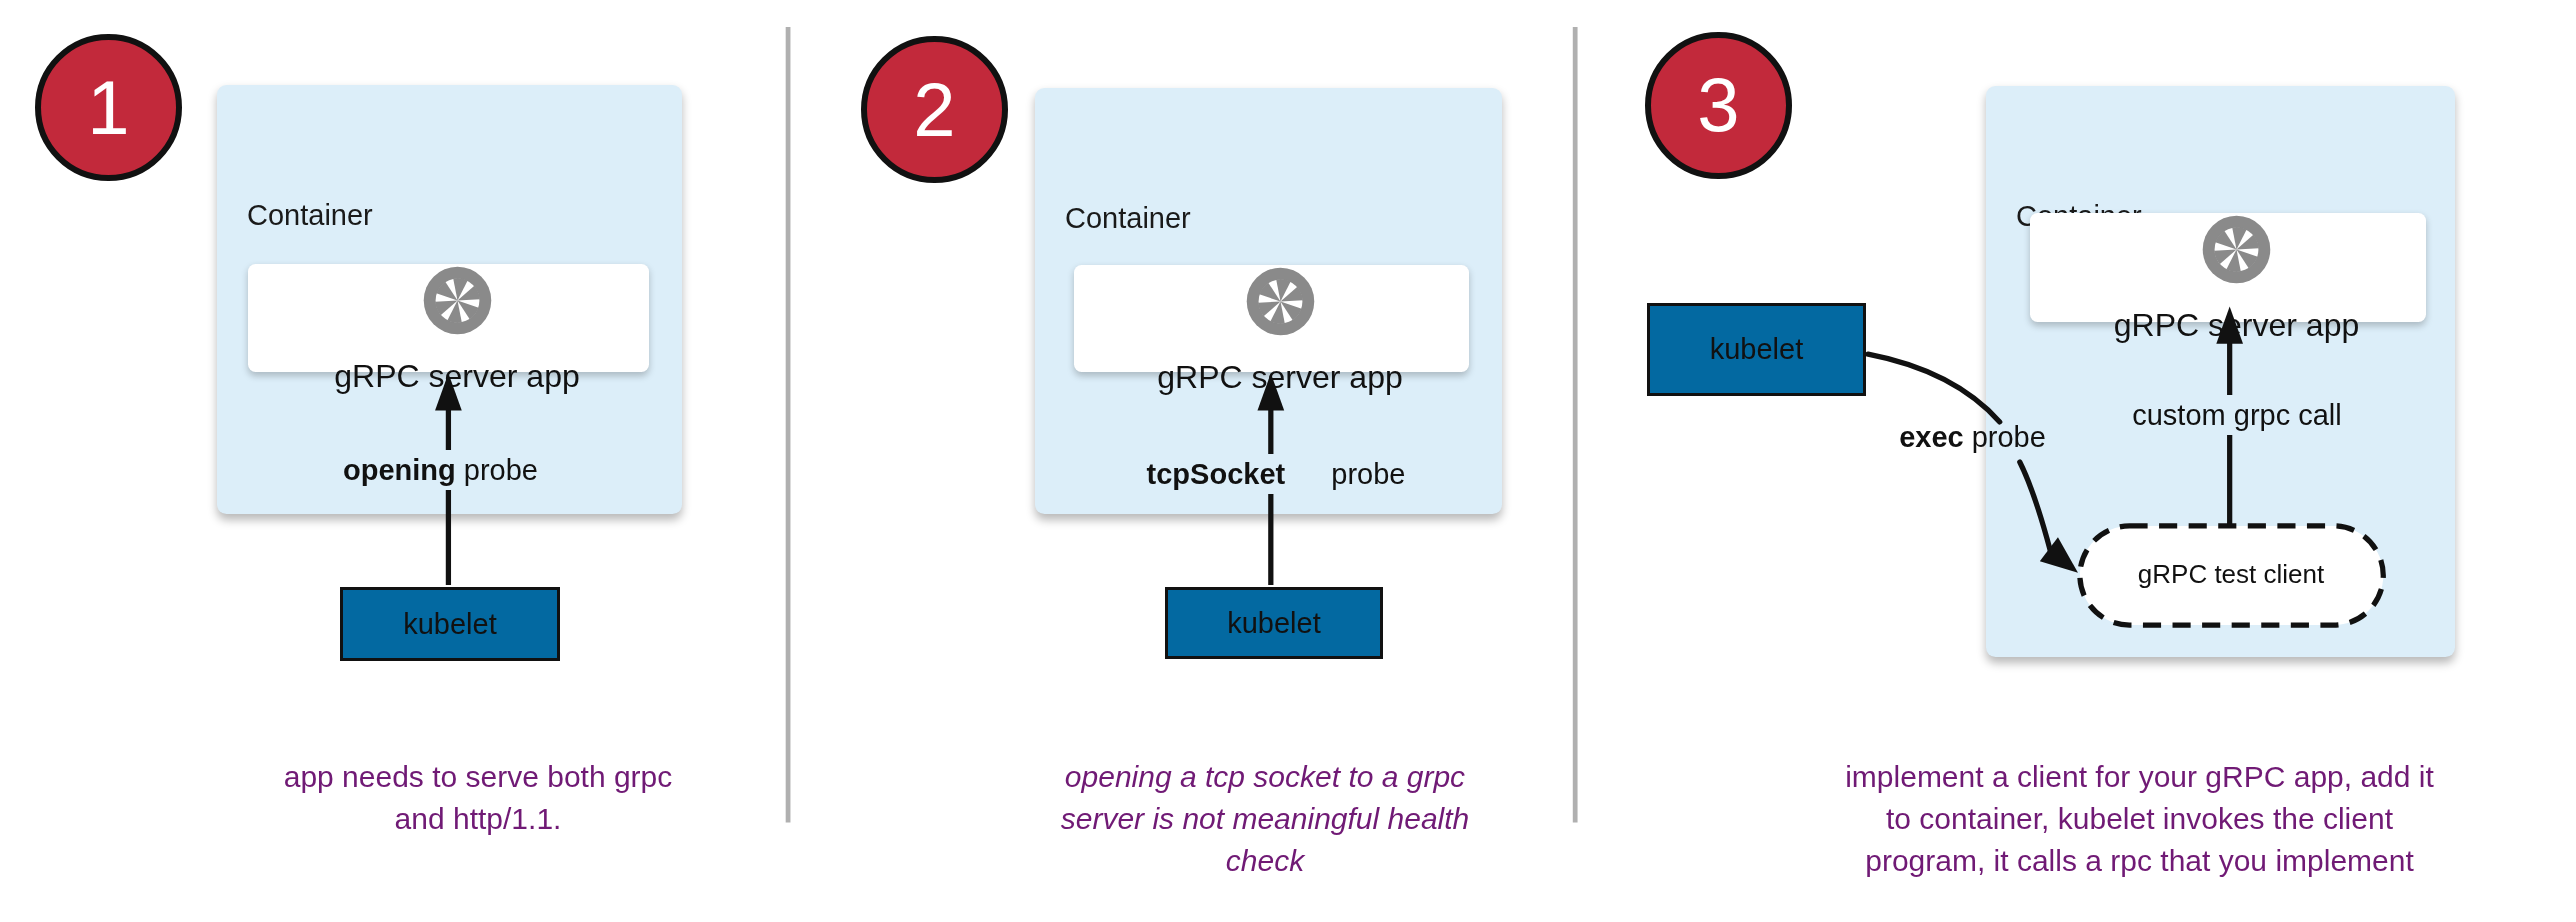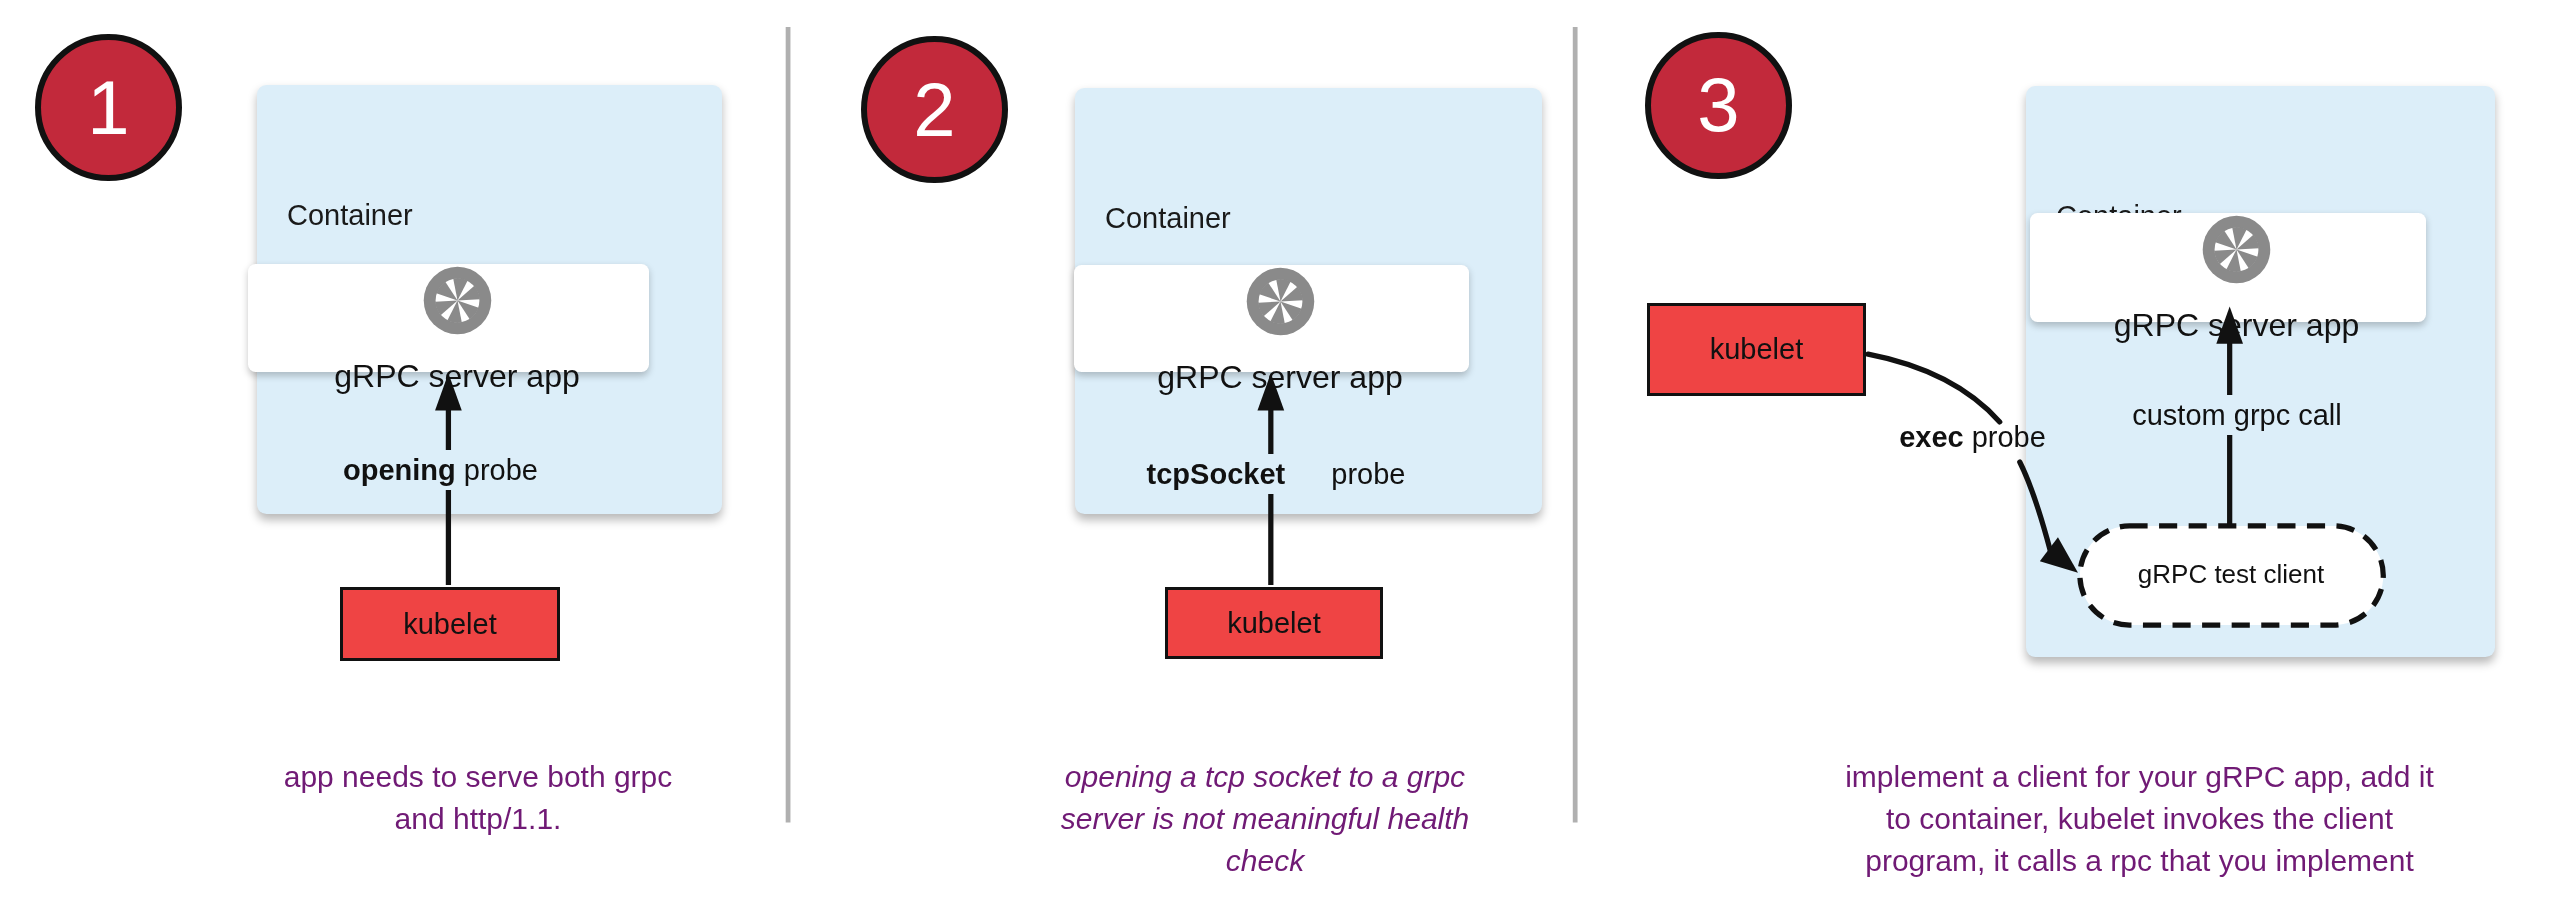--- a/index.html
+++ b/index.html
@@ -14,36 +14,36 @@
     position:absolute;width:147px;height:147px;border-radius:50%;
     background:var(--step_badge_fill,#c2293b);border:6.7px solid #111;
     box-sizing:border-box;display:flex;align-items:center;justify-content:center;
     z-index:2;
   }
   .badge span{color:#fff;font-size:76px;line-height:1;}
 
   
   .container-box{
     position:absolute;background:var(--container_fill,#dceef9);
-    border-radius:9.5px;box-shadow:0 5.7px 9.5px rgba(0,0,0,0.28);z-index:1;margin-left:40px;
+    border-radius:9.5px;box-shadow:0 5.7px 9.5px rgba(0,0,0,0.28);z-index:1;
   }
   .container-label{position:absolute;left:30px;top:114px;font-size:29px;color:#1a1a1a;}
 
   
   .app-box{
     position:absolute;background:#ffffff;border-radius:7.6px;
     box-shadow:0 3.8px 7.6px rgba(0,0,0,0.22);display:flex;align-items:center;
     padding-left:17px;box-sizing:border-box;gap:21px;z-index:2;flex-direction:column;
   }
   .app-box .app-label{font-size:32px;color:#111;}
   .icon{flex:0 0 auto;display:block;}
 
   
   .kubelet-box{
-    position:absolute;background:#ef4444;border:3.8px solid #111;box-sizing:border-box;
+    position:absolute;background:#0369a1;border:3.8px solid #111;box-sizing:border-box;
     display:flex;align-items:center;justify-content:center;font-size:29px;z-index:2;
   }
 
   
   .edge-label{
     position:absolute;z-index:4;font-size:29px;text-align:center;
     display:flex;align-items:center;justify-content:center;height:40px;
   }
   .edge-label.on-blue{background:var(--container_fill,#dceef9);}
 

